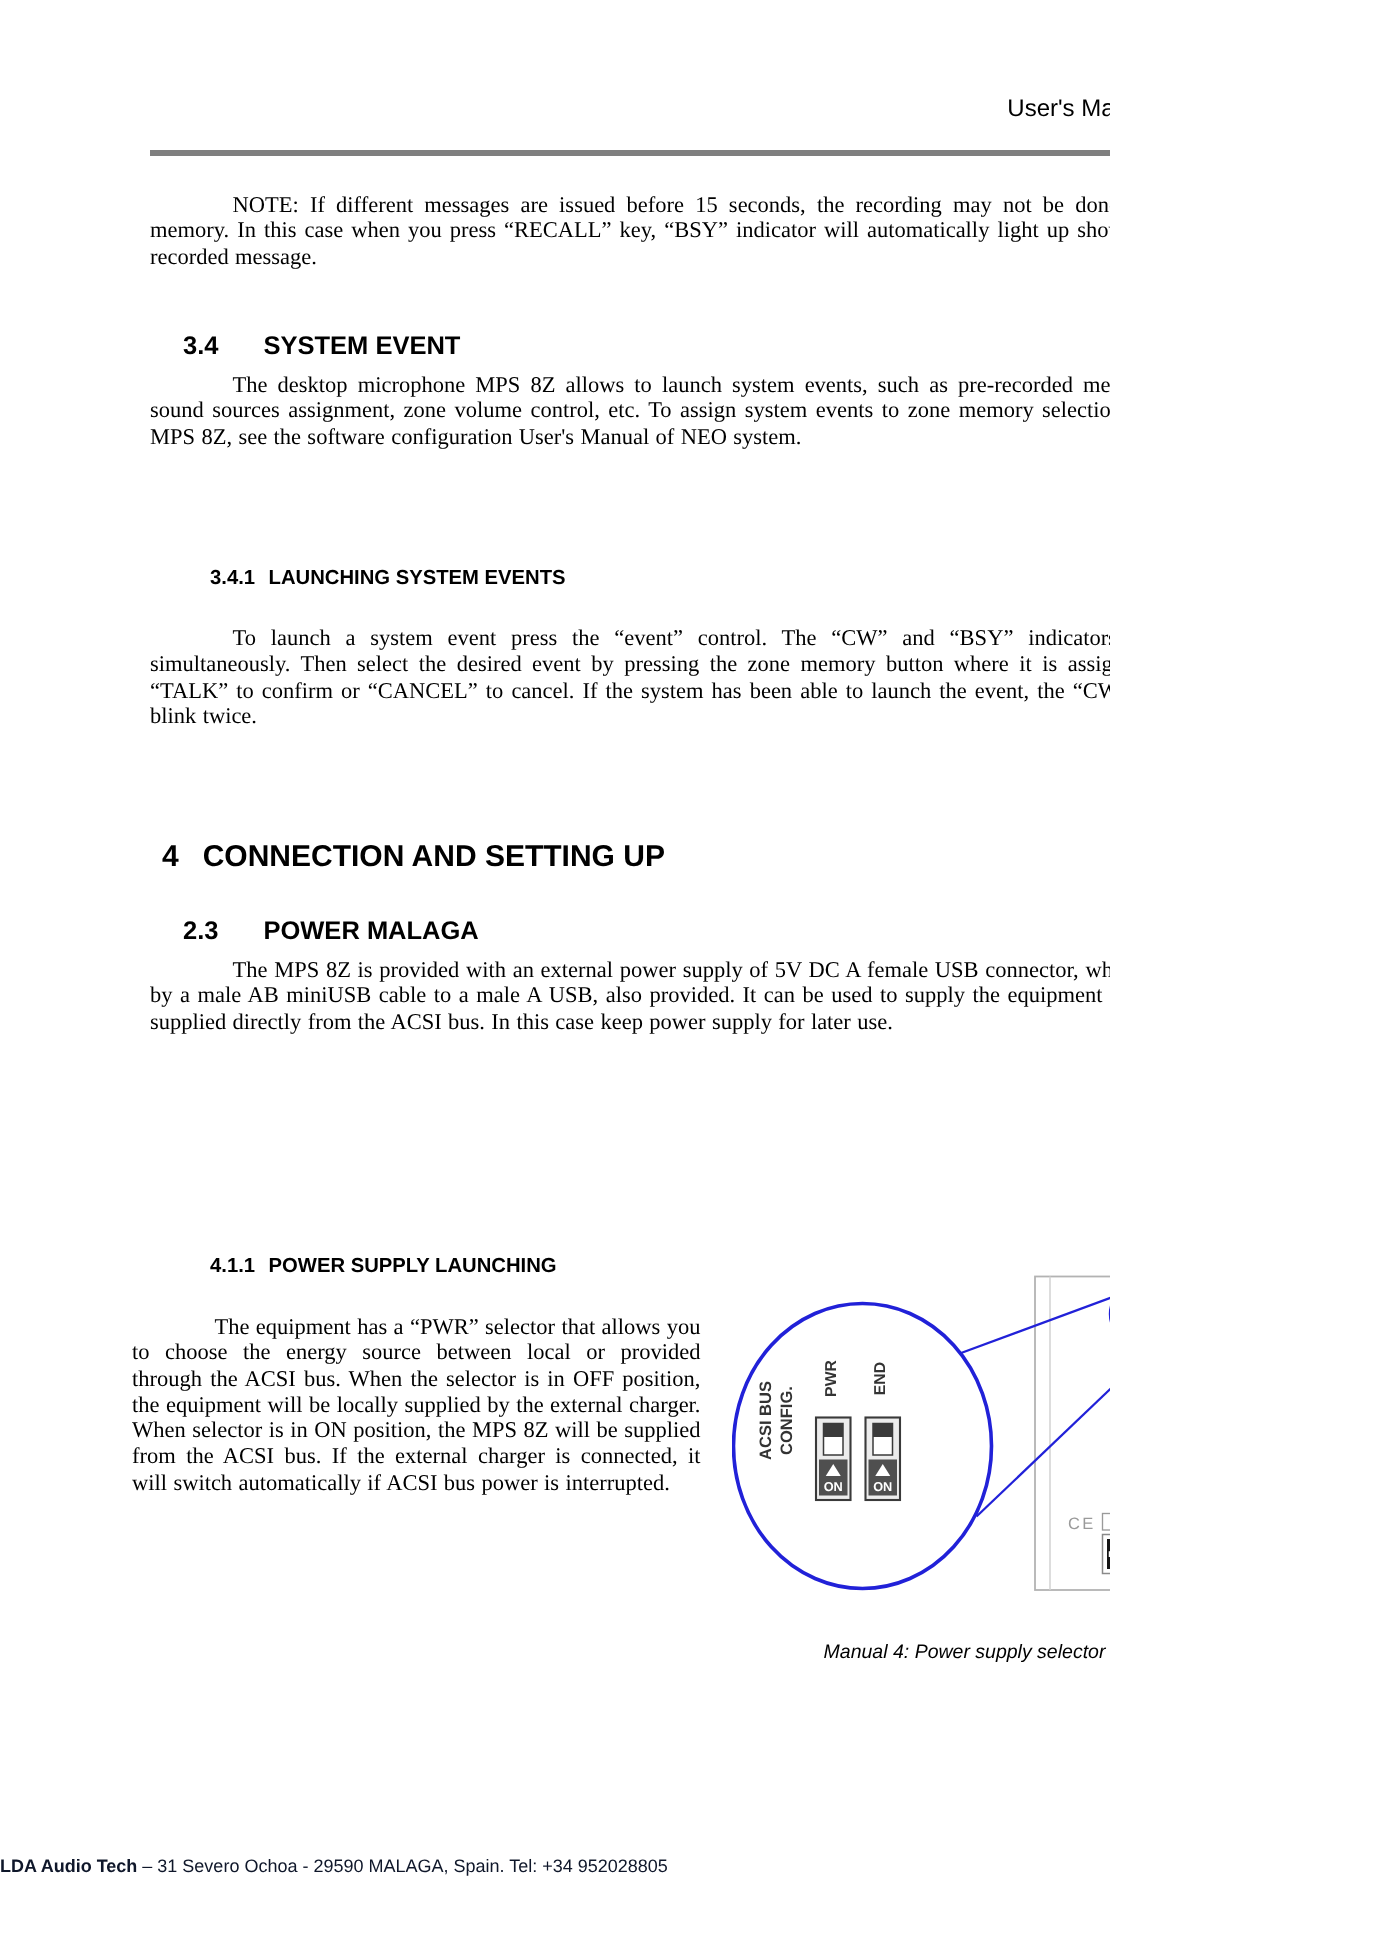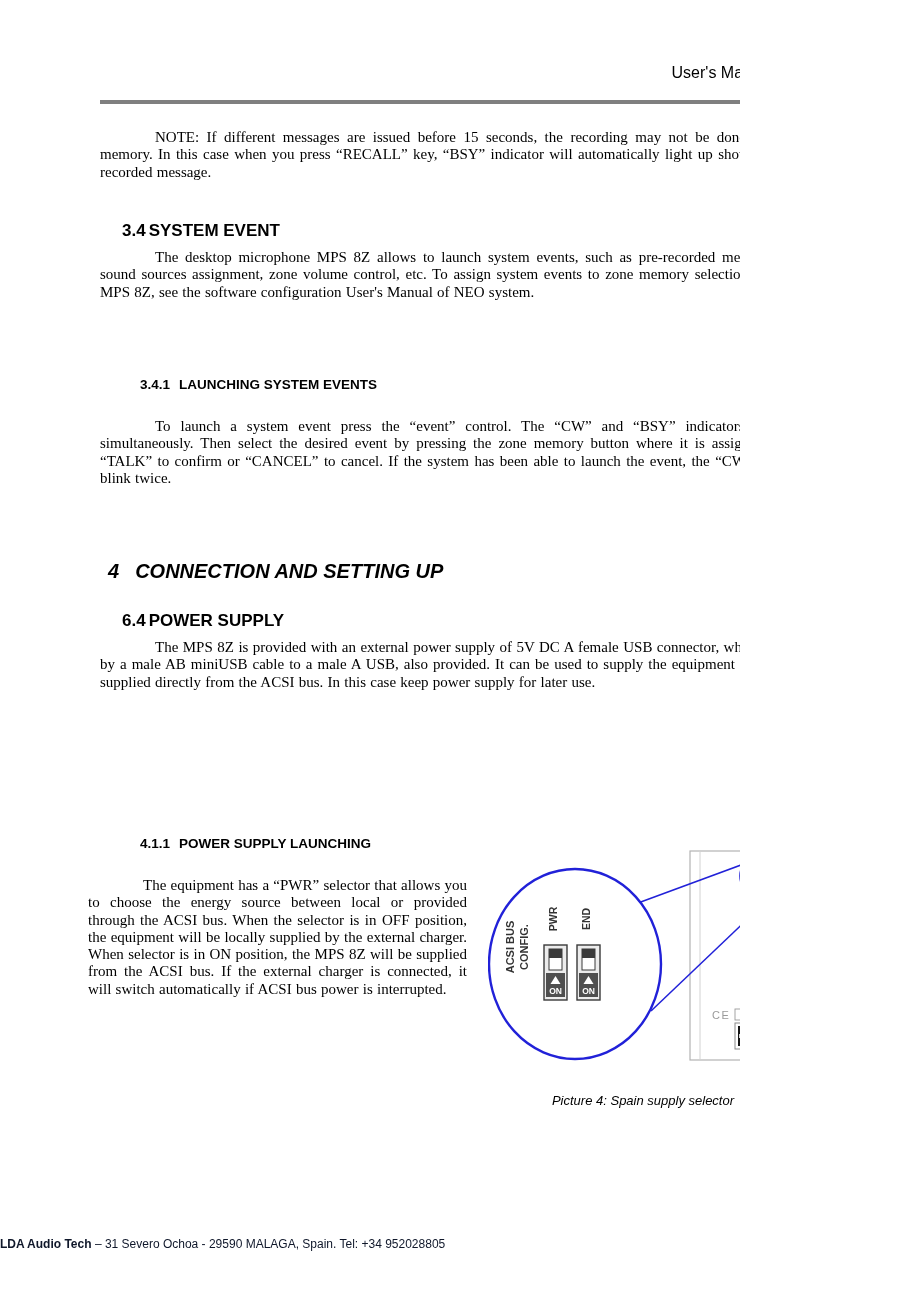--- a/index.html
+++ b/index.html
@@ -13,24 +13,24 @@
   .header-line { top:64px; left:100px; width:740px; text-align:right; font-size:16px; }
   .header-line .bold { font-weight:bold; }
   .rule { top:100px; left:100px; width:740px; height:4px; background:#7f7f7f; }
   .para {
     font-size:15px; line-height:17.3px; text-align:justify; text-indent:55px;
     word-spacing:0.5px;
     font-family:Liberation Serif, serif;
   }
   .p-note { top:129px; left:100px; width:740px; }
   .h2 { font-weight:bold; font-size:17px; }
-  .h2 .num { margin-right:3px; }
+  .h2 .num { margin-right:30px; }
   .h3 { font-weight:bold; font-size:13.5px; }
   .h3 .num { margin-right:9px; }
-  .h1 { font-weight:bold; font-size:20px;font-style:italic; }
+  .h1 { font-weight:bold; font-size:20px; }
   .h1 .num { margin-right:16px; }
   .h-34  { top:221px; left:122px; }
   .p-34  { top:249px; left:100px; width:740px; }
   .h-341 { top:377px; left:140px; }
   .p-341 { top:418px; left:100px; width:740px; }
   .h-4   { top:560px; left:108px; }
   .h-41  { top:611px; left:122px; }
   .p-41  { top:639px; left:100px; width:740px; }
   .h-411 { top:836px; left:140px; }
   .p-411 { top:877px; left:88px; width:379px; }
@@ -71,21 +71,21 @@
   <div class="abs h3 h-341">
     <span class="num">3.4.1</span><span>LAUNCHING SYSTEM EVENTS</span>
   </div>
   <p class="abs para p-341">To launch a system event press the “event” control. The “CW” and “BSY” indicators will light up simultaneously. Then select the desired event by pressing the zone memory button where it is assigned. Then push “TALK” to confirm or “CANCEL” to cancel. If the system has been able to launch the event, the “CW” indicator will blink twice.</p>
 
   <div class="abs h1 h-4">
     <span class="num">4</span><span>CONNECTION AND SETTING UP</span>
   </div>
 
   <div class="abs h2 h-41">
-    <span class="num">6.4</span><span>POWER SUPPLY</span>
+    <span class="num">2.3</span><span>POWER MALAGA</span>
   </div>
   <p class="abs para p-41">The MPS 8Z is provided with an external power supply of 5V DC A female USB connector, which is connected by a male AB miniUSB cable to a male A USB, also provided. It can be used to supply the equipment or it can also be supplied directly from the ACSI bus. In this case keep power supply for later use.</p>
 
   <div class="abs h3 h-411">
     <span class="num">4.1.1</span><span>POWER SUPPLY LAUNCHING</span>
   </div>
   <p class="abs para p-411">The equipment has a “PWR” selector that allows you to choose the energy source between local or provided through the ACSI bus. When the selector is in OFF position, the equipment will be locally supplied by the external charger. When selector is in ON position, the MPS 8Z will be supplied from the ACSI bus. If the external charger is connected, it will switch automatically if ACSI bus power is interrupted.</p>
   <span class="abs wrap-word wrap-word-1">the</span>
   <span class="abs wrap-word wrap-word-2">the</span>
 
@@ -146,20 +146,20 @@
         <text x="256.5" y="193" text-anchor="middle" font-size="5.5" font-weight="bold" fill="#ffffff">LDA</text>
         <line x1="266" y1="184" x2="286" y2="184" stroke="#999999" stroke-width="0.8"></line>
         <line x1="266" y1="188" x2="286" y2="188" stroke="#999999" stroke-width="0.8"></line>
         <line x1="266" y1="192" x2="286" y2="192" stroke="#999999" stroke-width="0.8"></line>
         <line x1="266" y1="196" x2="282" y2="196" stroke="#999999" stroke-width="0.8"></line>
         <line x1="293" y1="179" x2="293" y2="203" stroke="#9a9a9a" stroke-width="1" stroke-dasharray="1.5,1.5"></line>
       </g>
     </svg>
   </div>
 
-  <div class="abs caption">Picture 4: Spain supply selector</div>
+  <div class="abs caption">Manual 4: Power supply selector</div>
 
   <div class="abs footer">
     <span class="bold">LDA Audio Tech</span><span> – 31 Severo Ochoa - 29590 MALAGA, Spain. Tel: +34 952028805</span>
   </div>
   <div class="abs page-num">7</div>
 
 </div>
 
 </body></html>

